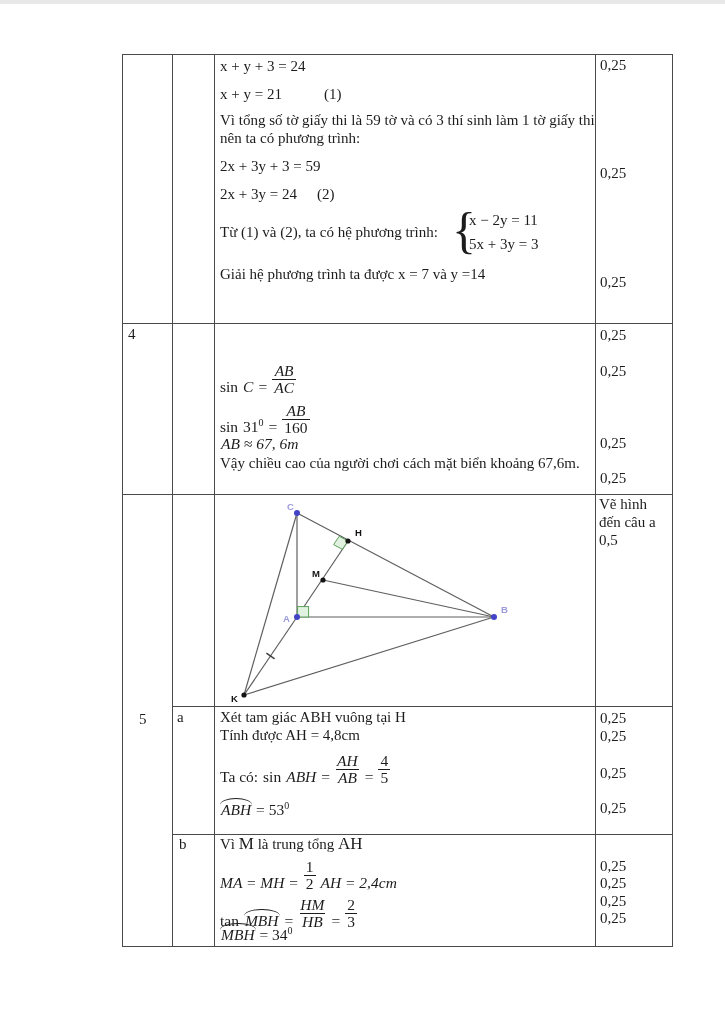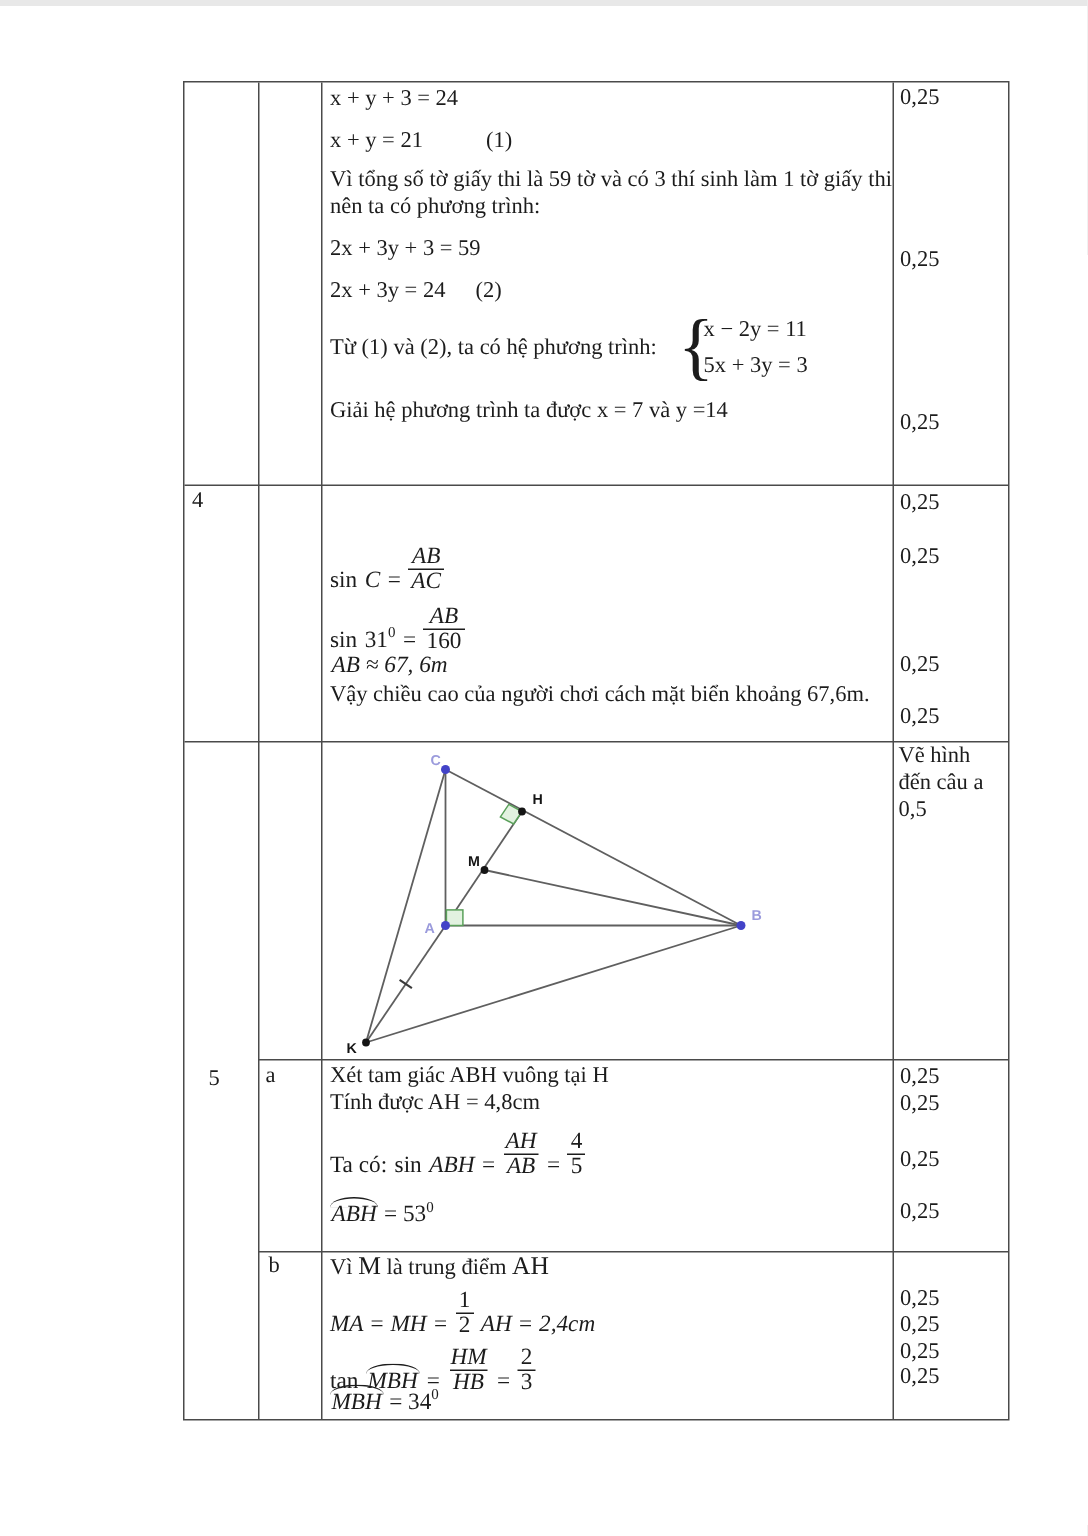--- a/index.html
+++ b/index.html
@@ -136,21 +136,21 @@
   </div>
   <div class="t eq" style="left:220px;top:797px">
     <span class="hat it">ABH</span> <span>= 53</span><sup>0</sup>
   </div>
   <div class="t" style="left:600px;top:705px">0,25</div>
   <div class="t" style="left:600px;top:723px">0,25</div>
   <div class="t" style="left:600px;top:760px">0,25</div>
   <div class="t" style="left:600px;top:795px">0,25</div>
 
   <div class="t" style="left:220px;top:831px">
-    <span>Vì</span> <span class="big">M</span> <span>là trung điểm</span> <span class="big">AH</span>
+    <span>Vì</span> <span class="big">M</span> <span>là trung tổng</span> <span class="big">AH</span>
   </div>
   <div class="t flexeq eq" style="left:220px;top:850px;height:38px">
     <span class="it">MA = MH =</span>
       <span class="frac up">
         <span class="num">1</span>
         <span class="den">2</span>
       </span>
       <span class="it">AH = 2,4cm</span>
   </div>
   <div class="t flexeq eq" style="left:220px;top:888px;height:38px">

